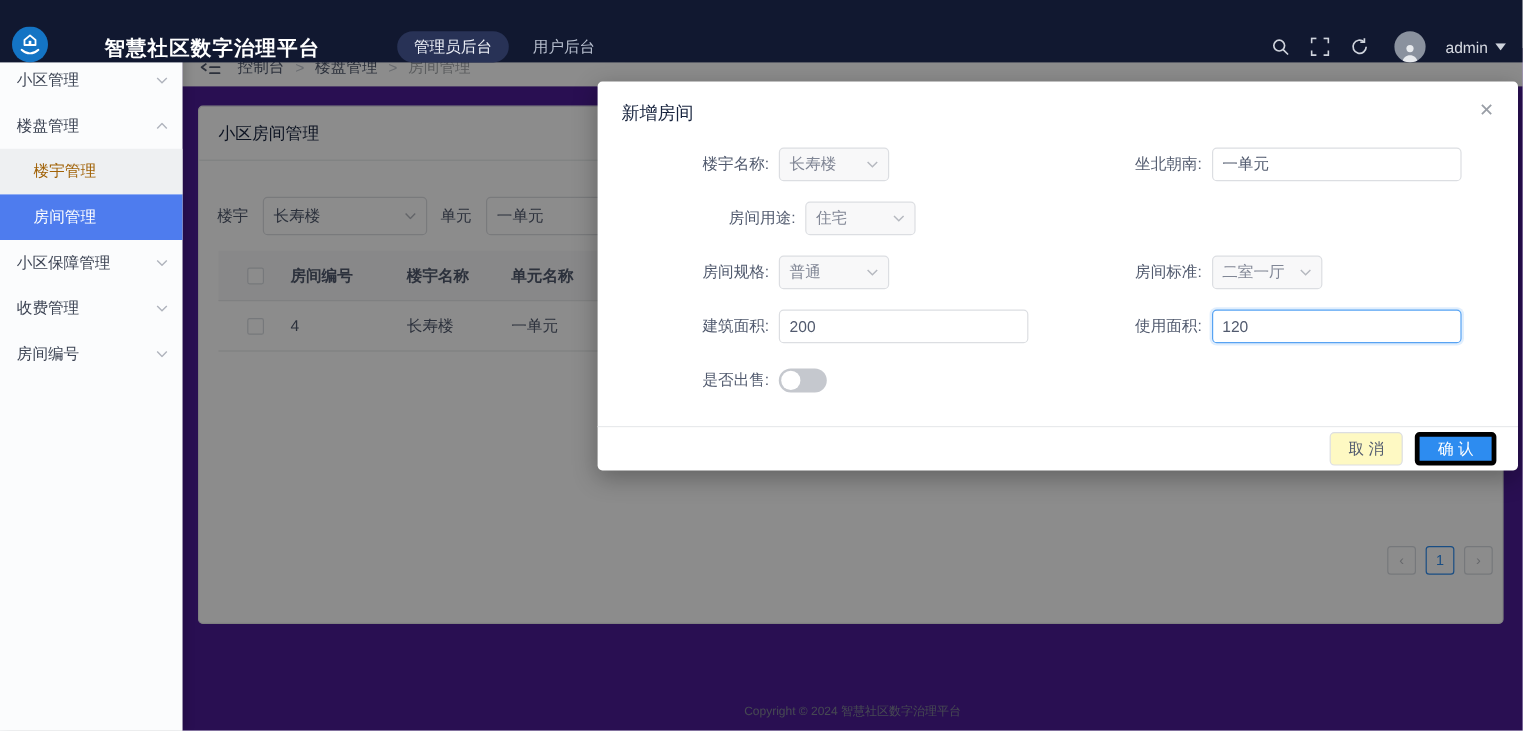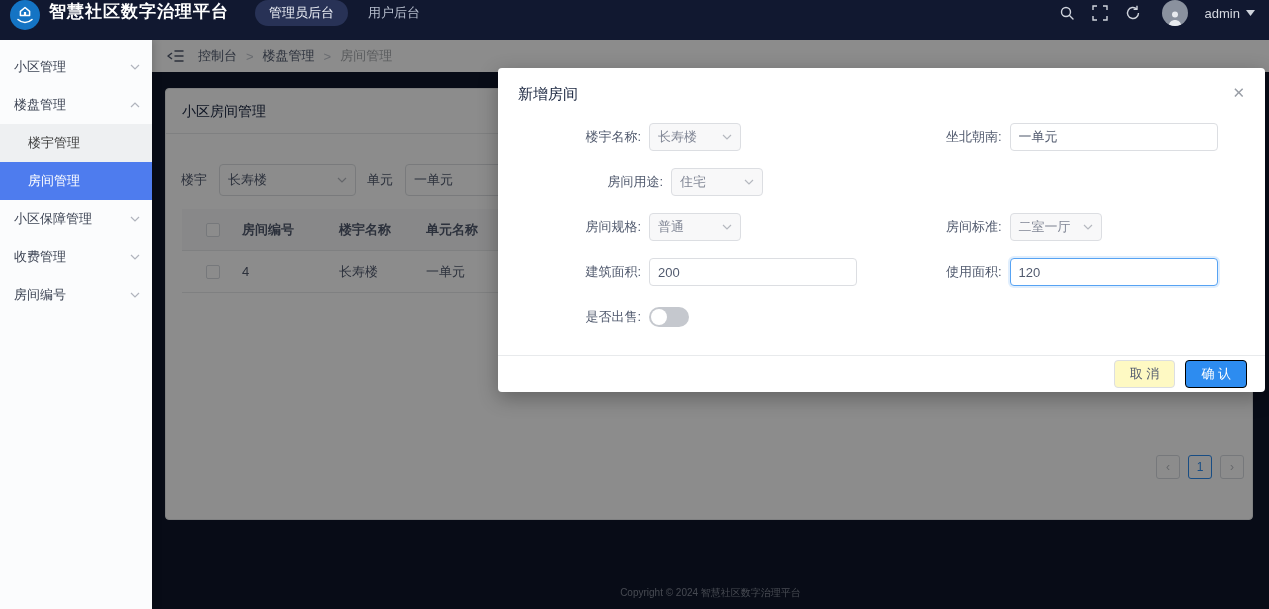--- a/index.html
+++ b/index.html
@@ -1,44 +1,44 @@
 <!DOCTYPE html>
 <html><head>
 <meta charset="utf-8">
 <style>
   * { margin:0; padding:0; box-sizing:border-box; }
   html,body { width:1269px; height:609px; }
   body { font-family:"Liberation Sans","DejaVu Sans",sans-serif; font-size:13px; color:#515a6e; }
   .app { position:relative; width:1269px; height:609px; overflow:hidden; background:#f0f2f5; }
 
   
-  .header { position:absolute; left:0; top:0; right:0; height:40px; background:#111830; z-index:50;
-            display:flex; align-items:flex-start; padding:0 14px 0 10px; }
+  .header { position:absolute; left:0; top:0; right:0; height:52px; background:#111830; z-index:50;
+            display:flex; align-items:flex-end; padding:0 14px 0 10px;gap:38px; }
   .logo { width:30px; height:30px; flex:none; }
   .app-title { color:#ffffff; font-size:17px; font-weight:bold; margin-left:9px; letter-spacing:1px; white-space:nowrap; }
   .tabs { display:flex; align-items:center; margin-left:26px; gap:6px; }
   .tab { height:26px; line-height:26px; padding:0 14px; border-radius:14px; color:#b8bfcf; cursor:pointer; white-space:nowrap; }
   .tab.active { background:#283256; color:#eef1f8; }
   .h-right { margin-left:auto; display:flex; align-items:center; gap:17px; }
   .h-icon { width:16px; height:16px; display:block; cursor:pointer; }
   .avatar { width:26px; height:26px; border-radius:50%; background:#8a919e; display:flex; align-items:flex-end; justify-content:center; overflow:hidden; margin-left:4px; }
   .h-user { color:#d5d8e0; display:flex; align-items:center; gap:6px; cursor:pointer; }
 
   
   .sidebar { position:absolute; left:0; top:40px; bottom:0; width:152px; background:#fbfcfd; z-index:35;
              box-shadow:2px 0 8px rgba(0,0,0,.18); padding-top:8px; }
   .menu-item { height:38px; line-height:38px; padding:0 12px 0 14px; color:#3c4353; display:flex; align-items:center; cursor:pointer; }
   .menu-item .mi-label { flex:1; }
   .menu-item .chev { flex:none; }
-  .submenu-item { height:38px; line-height:38px; padding-left:28px; color:#404040; cursor:pointer; }
+  .submenu-item { height:38px; line-height:38px; padding-left:28px; color:#a16207; cursor:pointer; }
   .submenu-item.plain { background:#eef0f2; }
   .submenu-item.active { background:#4e7cee; color:#ffffff; }
 
   
-  .content { position:absolute; left:152px; top:40px; right:0; bottom:0; background:#0f172a; }
+  .content { position:absolute; left:152px; top:40px; right:0; bottom:0; background:#4c1d95; }
   .crumbbar { position:absolute; left:0; top:0; right:0; height:32px; background:#ffffff; display:flex; align-items:center; padding-left:14px; }
   .crumb-sep { color:#c0c4cc; margin:0 9px; }
   .crumb { color:#515a6e; }
   .crumb.current { color:#a6a9ad; }
   .collapse-ic { margin-right:14px; display:block; cursor:pointer; }
 
   .card { position:absolute; left:13px; top:48px; right:16px; height:432px; background:#ffffff; border:1px solid #e8eaec; border-radius:4px; }
   .card-title { height:45px; line-height:45px; padding-left:16px; font-size:14px; color:#17233d; border-bottom:1px solid #e8eaec; }
   .filters { margin:30px 16px 13px 15px; display:flex; align-items:center; }
   .flabel { color:#515a6e; margin-right:12px; }
@@ -78,21 +78,21 @@
   .mselect span { flex:1; }
   .minput { width:208px; height:28px; border:1px solid #dcdee2; border-radius:4px; padding:0 8px; color:#515a6e;
             font-family:"Liberation Sans","DejaVu Sans",sans-serif; font-size:13px; outline:none; background:#fff; }
   .minput.focused { border-color:#57a3f3; box-shadow:0 0 0 2px rgba(45,140,240,.15); }
   .switch { width:40px; height:20px; border-radius:11px; background:#c5c8ce; position:relative; cursor:pointer; }
   .switch .knob { position:absolute; left:2px; top:2px; width:16px; height:16px; border-radius:50%; background:#fff; }
   .m-foot { position:absolute; left:0; right:0; bottom:0; height:37px; border-top:1px solid #e8eaec;
             display:flex; align-items:center; justify-content:flex-end; gap:10px; padding-right:18px; }
   .btn { height:28px; padding:0 15px; border-radius:4px; font-size:13px; cursor:pointer; font-family:inherit; }
   .btn.cancel { background:#fef9c3; border:1px solid #dcdee2; color:#515a6e; }
-  .btn.confirm { background:#2d8cf0; border:1px solid #000000; color:#fff; }
+  .btn.confirm { background:#2d8cf0; border:4px solid #000000; color:#fff; }
 </style>
 </head>
 <body>
 
 <div class="app">
 
   <div class="header">
     <svg class="logo" viewBox="0 0 30 30">
       <circle cx="15" cy="15" r="15" fill="#1474c4"></circle>
       <path d="M15 7.5l-4.6 3.8v4.2h9.2v-4.2z" fill="none" stroke="#fff" stroke-width="1.5" stroke-linejoin="round"></path>

